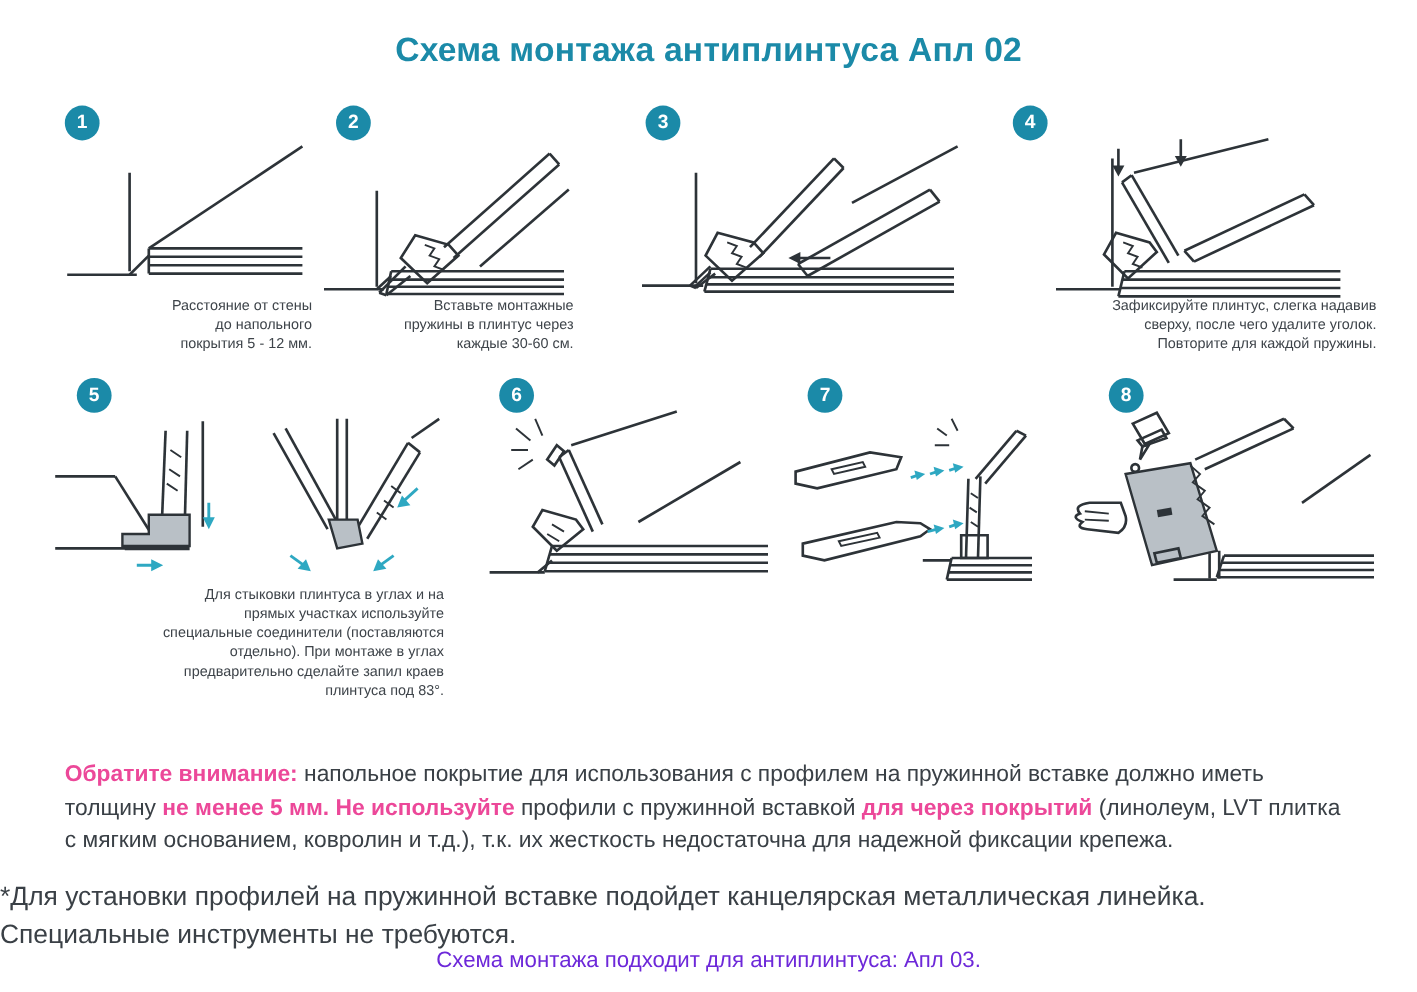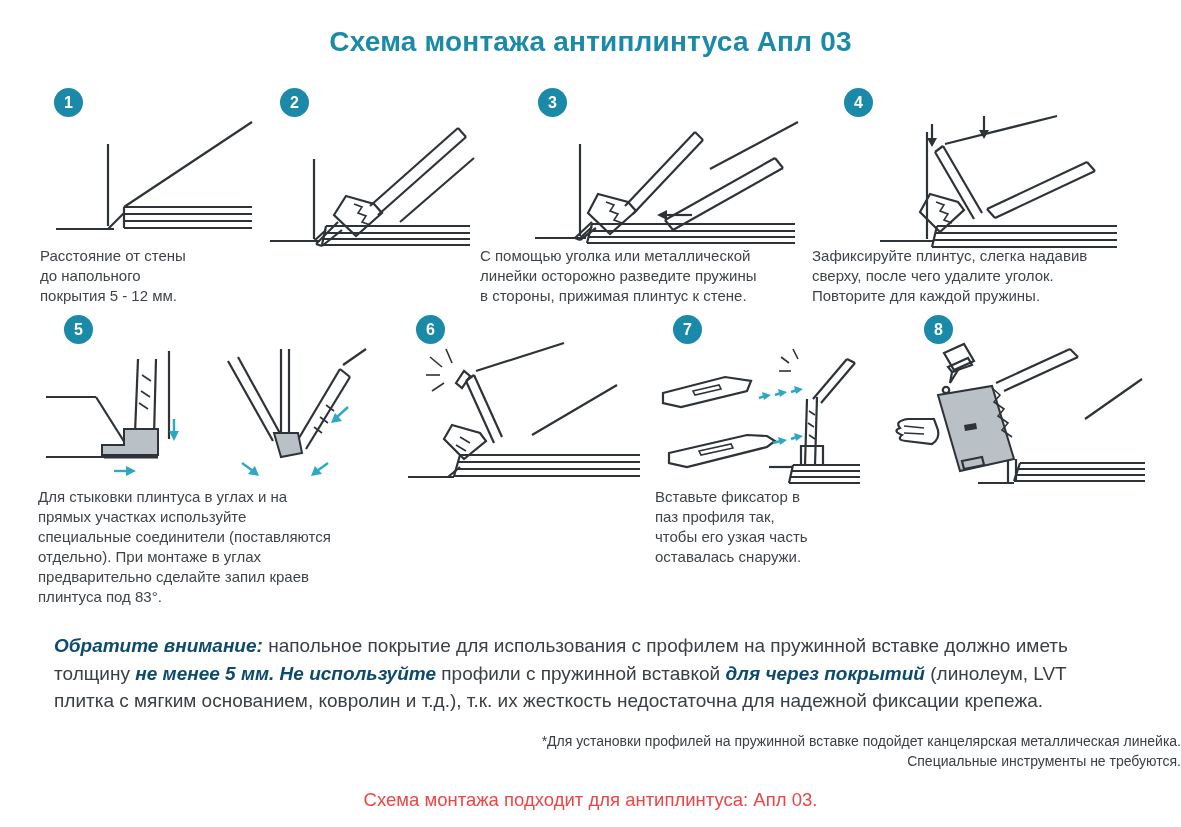--- a/index.html
+++ b/index.html
@@ -12,48 +12,48 @@
     font-size:28px;font-weight:bold;color:#1b8aa8;letter-spacing:.2px;
   }
   .step{position:absolute;}
   .badge{
     position:absolute;top:0;width:29px;height:29px;border-radius:50%;
     background:#1b8aa8;color:#fff;font-weight:bold;font-size:16px;
     display:flex;align-items:center;justify-content:center;
   }
   .diagram{position:absolute;left:0;right:0;display:flex;justify-content:center;}
   .caption{
-    position:absolute;left:0;right:0;text-align:left;
-    font-size:15px;line-height:1.34;color:#3e444a;white-space:pre-line;
+    position:absolute;left:0;right:0;text-align:right;
+    font-size:12px;line-height:1.34;color:#3e444a;white-space:pre-line;
   }
   svg .ln{stroke:#2d3338;stroke-width:2.2;fill:none;stroke-linejoin:miter;stroke-linecap:butt;}
   svg .thin{stroke:#2d3338;stroke-width:1.6;fill:none;}
   svg .gray{fill:#b9c0c6;stroke:#2d3338;stroke-width:2;}
   svg .teal{stroke:#2ea8c2;stroke-width:2.4;fill:none;}
   svg .tealhead{fill:#2ea8c2;stroke:none;}
   svg .blk{stroke:#2d3338;stroke-width:2.2;fill:none;}
   svg .blkhead{fill:#2d3338;stroke:none;}
   .notice{
     position:absolute;left:54px;top:632px;width:1076px;
     font-size:19px;line-height:1.45;color:#3a4046;
   }
-  .notice b{font-weight:bold;color:#0c4a6e;font-style:italic;}
+  .notice b{font-weight:bold;color:#ec4899;}
   .footnote{
-    position:absolute;left:0;top:731px;width:100%;text-align:right;
-    font-size:14px;line-height:1.45;color:#3a4046;white-space:pre-line;
+    position:absolute;left:0;top:731px;width:100%;text-align:left;
+    font-size:22px;line-height:1.45;color:#3a4046;white-space:pre-line;
   }
   .compat{
     position:absolute;left:0;top:789px;width:100%;text-align:center;
-    font-size:18.5px;color:#ef4444;white-space:pre-line;
+    font-size:18.5px;color:#6d28d9;white-space:pre-line;
   }
 </style>
 </head>
 <body>
 
-<div class="page-title">Схема монтажа антиплинтуса Апл 03</div>
+<div class="page-title">Схема монтажа антиплинтуса Апл 02</div>
 
 <div class="step" style="left:40px;top:88px;width:220px;height:220px">
   <div class="badge" style="left:14px">
       <span>1</span>
     </div>
   <div class="diagram" style="top:26px">
     <svg width="220" height="140" viewBox="0 0 220 140">
       <line class="ln" x1="68" y1="30" x2="68" y2="112"></line>
       <line class="ln" x1="16" y1="115" x2="74" y2="115"></line>
       <line class="ln" x1="68" y1="115" x2="84" y2="99"></line>
@@ -88,20 +88,23 @@
       <line class="ln" x1="116" y1="101" x2="204" y2="23"></line>
       <line class="ln" x1="196" y1="14" x2="204" y2="23"></line>
       <line class="ln" x1="138" y1="108" x2="212" y2="44"></line>
       <path class="ln" d="M84 82 L112 90 L120 99 L94 122 L72 101 Z"></path>
       <path class="thin" d="M92 90 L100 93 L96 99 L104 102 L100 108 L108 111"></path>
       <line class="ln" x1="76" y1="108" x2="54" y2="130"></line>
       <line class="ln" x1="80" y1="116" x2="60" y2="132"></line>
       <line class="ln" x1="54" y1="130" x2="60" y2="132"></line>
     </svg>
   </div>
+  <div class="caption" style="top:158px">Вставьте монтажные
+пружины в плинтус через
+каждые 30-60 см.</div>
 </div>
 
 <div class="step" style="left:480px;top:88px;width:325px;height:220px">
   <div class="badge" style="left:58px">
       <span>3</span>
     </div>
   <div class="diagram" style="top:26px">
     <svg width="325" height="140" viewBox="0 0 325 140">
       <line class="ln" x1="100" y1="30" x2="100" y2="122"></line>
       <line class="ln" x1="55" y1="124" x2="106" y2="124"></line>
@@ -121,23 +124,20 @@
       <line class="ln" x1="116" y1="114" x2="100" y2="126"></line>
       <line class="ln" x1="95" y1="124" x2="100" y2="126"></line>
       <line class="ln" x1="185" y1="106" x2="295" y2="44"></line>
       <line class="ln" x1="193" y1="116" x2="303" y2="54"></line>
       <line class="ln" x1="185" y1="106" x2="193" y2="116"></line>
       <line class="ln" x1="295" y1="44" x2="303" y2="54"></line>
       <line class="blk" x1="212" y1="101" x2="186" y2="101"></line>
       <polygon class="blkhead" points="177,101 187,96 187,106"></polygon>
     </svg>
   </div>
-  <div class="caption" style="top:158px">С помощью уголка или металлической
-линейки осторожно разведите пружины
-в стороны, прижимая плинтус к стене.</div>
 </div>
 
 <div class="step" style="left:812px;top:88px;width:335px;height:220px">
   <div class="badge" style="left:32px">
       <span>4</span>
     </div>
   <div class="diagram" style="top:26px">
     <svg width="335" height="140" viewBox="0 0 335 140">
       <line class="blk" x1="120" y1="10" x2="120" y2="26"></line>
       <polygon class="blkhead" points="120,33 115,24 125,24"></polygon>
@@ -273,24 +273,20 @@
       <line class="thin" x1="126" y1="16" x2="134" y2="22"></line>
       <line class="thin" x1="124" y1="30" x2="136" y2="30"></line>
       <line class="ln" x1="114" y1="126" x2="138" y2="126"></line>
       <line class="ln" x1="138" y1="124" x2="205" y2="124"></line>
       <line class="ln" x1="136" y1="130" x2="205" y2="130"></line>
       <line class="ln" x1="135" y1="136" x2="205" y2="136"></line>
       <line class="ln" x1="134" y1="142" x2="205" y2="142"></line>
       <line class="ln" x1="138" y1="124" x2="134" y2="142"></line>
     </svg>
   </div>
-  <div class="caption" style="top:172px">Вставьте фиксатор в
-паз профиля так,
-чтобы его узкая часть
-оставалась снаружи.</div>
 </div>
 
 <div class="step" style="left:880px;top:315px;width:282px;height:300px">
   <div class="badge" style="left:44px">
       <span>8</span>
     </div>
   <div class="diagram" style="top:26px">
     <svg width="282" height="145" viewBox="0 0 282 145">
       <polygon class="ln" points="64,12 84,3 94,20 74,29"></polygon>
       <polygon class="ln" points="68,26 88,17 92,24 72,31"></polygon>

